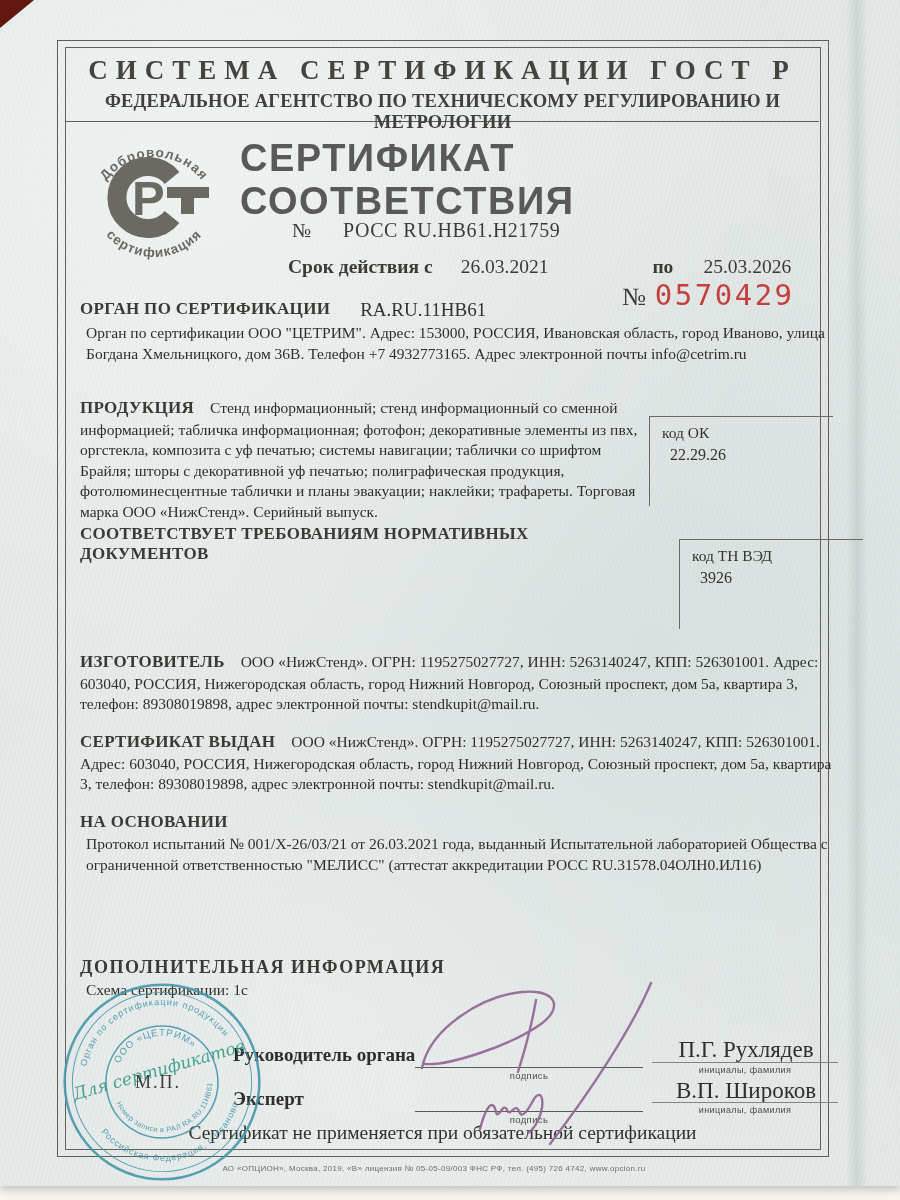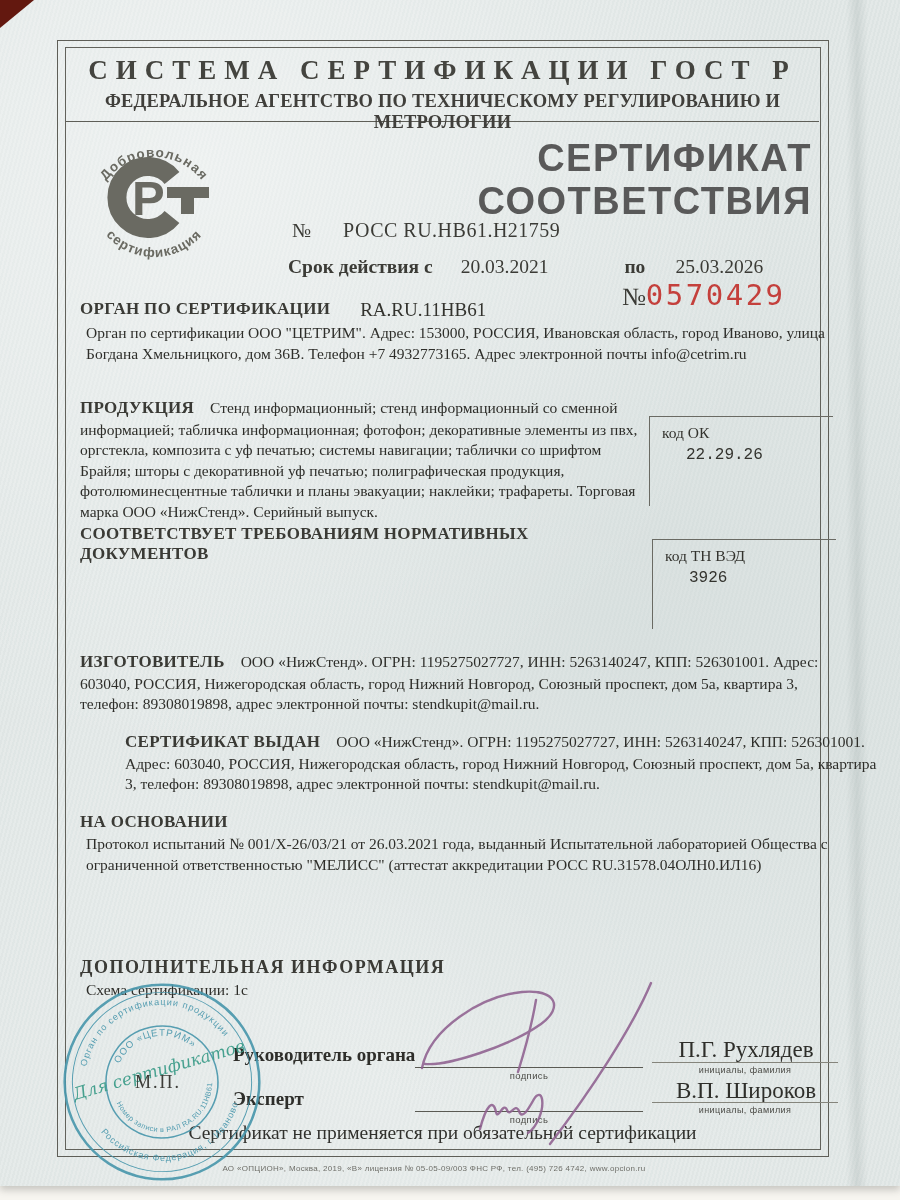--- a/index.html
+++ b/index.html
@@ -26,51 +26,51 @@
   .frame-outer{position:absolute;left:57px;top:40px;width:770px;height:1115px;border:1.5px solid #5e5e57;}
   .frame-inner{position:absolute;left:65px;top:47px;width:754px;height:1101px;border:1px solid #62625b;}
   .hdr-sep{position:absolute;left:66px;top:121px;width:753px;border-top:1.4px solid #5e5e57;}
 
   .hdr{position:absolute;left:66px;top:51px;width:753px;text-align:center;color:#44443f;}
   .hdr-line1{font-size:27px;font-weight:600;letter-spacing:8px;margin-top:4px;}
   .hdr-line2{font-size:18.5px;font-weight:700;letter-spacing:.2px;margin-top:5px;color:#403f3b;}
 
   .logo{position:absolute;left:68px;top:127px;width:172px;height:148px;}
 
-  .cert-title{position:absolute;left:247px;top:137px;width:565px;text-align:right;
+  .cert-title{position:absolute;left:240px;top:137px;width:565px;text-align:left;
     font-family:"Liberation Sans", sans-serif;font-weight:700;font-size:38px;
     color:#595959;letter-spacing:1.5px;}
 
   .num-row{position:absolute;left:292px;top:219px;font-size:20px;color:#3b3b36;display:flex;align-items:baseline;}
   .num-row .no{margin-right:32px;}
   .num-row .val{letter-spacing:.5px;}
 
   .validity-row{position:absolute;left:288px;top:256px;font-size:19.5px;color:#3b3b36;display:flex;align-items:baseline;}
   .validity-row .lbl{font-weight:700;}
   .validity-row .d1{margin-left:28px;}
-  .validity-row .po{margin-left:76px;font-weight:700;}
+  .validity-row .po{margin-left:104px;font-weight:700;}
   .validity-row .d2{margin-left:30px;}
 
   .form-num{position:absolute;left:622px;top:278px;display:flex;align-items:baseline;}
   .form-num .no{font-size:25px;color:#3b3b36;}
-  .form-num .val{font-family:"DejaVu Sans Mono", monospace;font-size:29px;letter-spacing:2.5px;margin-left:0;font-weight:500;}
+  .form-num .val{font-family:"DejaVu Sans Mono", monospace;font-size:29px;letter-spacing:2.5px;margin-left:9px;font-weight:500;}
 
   .sec{position:absolute;color:#2e2e2a;}
   .sec-h{font-weight:700;font-size:17px;letter-spacing:.3px;color:#3a3a35;}
   .sec-b{font-size:15.5px;line-height:1.33;margin:2px 0 0 0;}
   .inline-p{font-size:15.5px;line-height:1.33;margin:0;}
   .inline-p .sec-h{margin-right:16px;}
   .hang{padding-left:6px;}
 
   .org-head{display:flex;align-items:flex-start;}
   .org-code{font-size:19px;margin-left:30px;color:#33332e;}
 
   .codebox{position:absolute;width:171px;height:82px;border-top:1.3px solid #6a6a63;border-left:1.3px solid #6a6a63;
     padding:7px 0 0 12px;font-size:15.5px;color:#33332e;}
-  .codebox .cb-val{margin:4px 0 0 24px;font-size:16px;font-family:Liberation Mono, monospace;}
+  .codebox .cb-val{margin:4px 0 0 8px;font-size:16px;}
 
   .stamp{position:absolute;left:56px;top:976px;width:212px;height:212px;transform:rotate(-12deg);opacity:.92;z-index:4;}
   .mp{position:absolute;left:118px;top:1072px;width:80px;text-align:center;font-size:18px;letter-spacing:2px;color:#3c3c38;z-index:5;}
 
   .sig-label{position:absolute;font-size:19px;font-weight:700;color:#2e2e2a;}
   .sig-line{position:absolute;border-bottom:1.3px solid #5a5a53;}
   .sig-cap{position:absolute;text-align:center;font-family:"Liberation Sans", sans-serif;font-size:9.5px;color:#4c4c47;letter-spacing:.4px;}
   .sig-name{position:absolute;text-align:center;font-size:23px;color:#2e2e2a;}
   .name-line{position:absolute;border-bottom:1px solid #85857c;}
 
@@ -116,21 +116,21 @@
 
   <div class="cert-title">СЕРТИФИКАТ СООТВЕТСТВИЯ</div>
 
   <div class="num-row">
     <span class="no">№</span>
     <span class="val">РОСС RU.НВ61.Н21759</span>
   </div>
 
   <div class="validity-row">
     <span class="lbl">Срок действия  с</span>
-    <span class="d1">20.03.2021</span>
+    <span class="d1">26.03.2021</span>
     <span class="po">по</span>
     <span class="d2">25.03.2026</span>
   </div>
 
   <div class="form-num">
     <span class="no">№</span>
     <span class="val" style="color:#c4403c">0570429</span>
   </div>
 
   <div class="sec" style="left:80px;top:299px;width:748px;">
@@ -149,32 +149,32 @@
 
   <div class="codebox" style="left:649px;top:416px;">
     <div>код ОК</div>
     <div class="cb-val">22.29.26</div>
   </div>
 
   <div class="sec" style="left:80px;top:524px;width:560px;">
     <div class="sec-h">СООТВЕТСТВУЕТ ТРЕБОВАНИЯМ НОРМАТИВНЫХ ДОКУМЕНТОВ</div>
   </div>
 
-  <div class="codebox" style="left:652px;top:539px;">
+  <div class="codebox" style="left:679px;top:539px;">
     <div>код ТН ВЭД</div>
     <div class="cb-val">3926</div>
   </div>
 
   <div class="sec" style="left:80px;top:651px;width:750px;">
     <p class="inline-p">
       <b class="sec-h">ИЗГОТОВИТЕЛЬ</b><span>ООО «НижСтенд». ОГРН: 1195275027727, ИНН: 5263140247, КПП: 526301001. Адрес: 603040, РОССИЯ, Нижегородская область, город Нижний Новгород, Союзный проспект, дом 5а, квартира 3, телефон: 89308019898, адрес электронной почты: stendkupit@mail.ru.</span>
     </p>
   </div>
 
-  <div class="sec" style="left:80px;top:731px;width:752px;margin-left:45px;">
+  <div class="sec" style="left:80px;top:731px;width:752px;">
     <p class="inline-p">
       <b class="sec-h">СЕРТИФИКАТ ВЫДАН</b><span>ООО «НижСтенд». ОГРН: 1195275027727, ИНН: 5263140247, КПП: 526301001. Адрес: 603040, РОССИЯ, Нижегородская область, город Нижний Новгород, Союзный проспект, дом 5а, квартира 3, телефон: 89308019898, адрес электронной почты: stendkupit@mail.ru.</span>
     </p>
   </div>
 
   <div class="sec" style="left:80px;top:812px;width:752px;">
     <div class="sec-h">НА ОСНОВАНИИ</div>
     <p class="sec-b hang">Протокол испытаний № 001/Х-26/03/21 от 26.03.2021 года, выданный Испытательной лабораторией Общества с ограниченной ответственностью "МЕЛИСС" (аттестат аккредитации РОСС RU.31578.04ОЛН0.ИЛ16)</p>
   </div>
 

